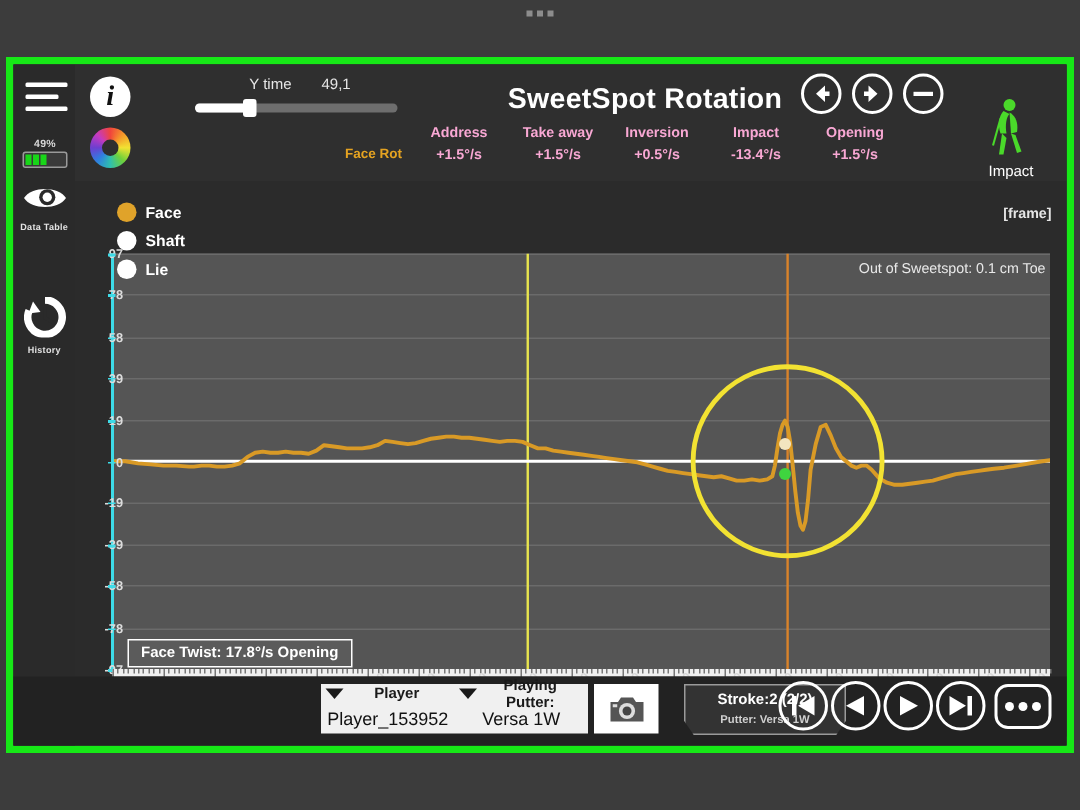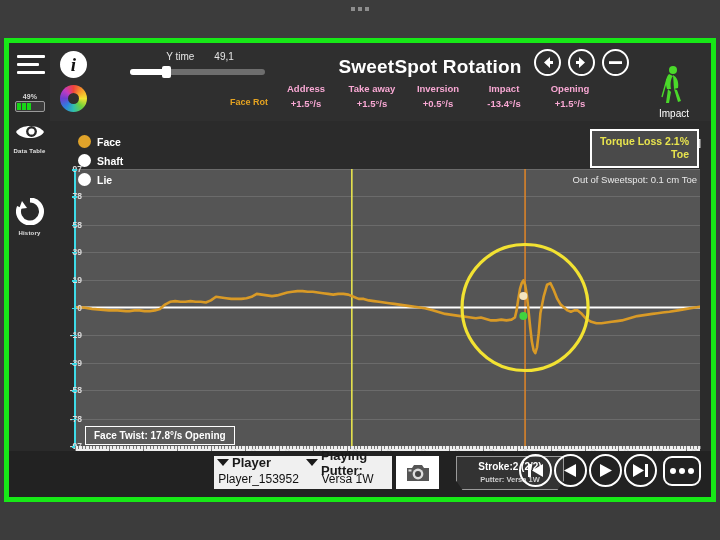--- a/index.html
+++ b/index.html
@@ -90,21 +90,21 @@
   .tl-marker{position:absolute;top:11px;width:9px;height:22px;border-radius:2px;}
   .tl-knob{position:absolute;left:26px;top:8px;width:15px;height:28px;border-radius:7px;background:#e8e8e8;border:1px solid #555;box-sizing:border-box;}
   .trash{position:absolute;right:8px;top:8px;width:24px;height:27px;}
 
   
   #bottom{position:absolute;left:0;bottom:0;right:0;height:46px;background:#222222;}
   .pbox{position:absolute;left:205px;top:5px;width:178px;height:33px;background:#f0f0f0;}
   .pbox .hd{display:flex;height:13px;align-items:center;}
   .cap{flex:1;display:flex;align-items:center;gap:3px;padding-left:3px;}
   .cap .caret{width:0;height:0;border-left:6px solid transparent;border-right:6px solid transparent;border-top:7px solid #1a1a1a;}
-  .cap .t{font-size:13px;color:#1a1a1a;font-weight:bold;flex:1;text-align:left;padding-right:6px;}
+  .cap .t{font-size:10px;color:#1a1a1a;font-weight:bold;flex:1;text-align:center;padding-right:6px;}
   .pbox .vals{display:flex;height:20px;align-items:center;}
   .pbox .vals span{flex:1;text-align:center;font-size:12px;color:#111;}
   .cambtn{position:absolute;left:387px;top:5px;width:43px;height:33px;background:#fff;display:flex;align-items:center;justify-content:center;}
   .stroke{position:absolute;left:447px;top:5px;width:108px;height:34px;background:#333;border:1.5px solid #9a9a9a;box-sizing:border-box;text-align:center;
     clip-path:polygon(0 0,100% 0,100% 72%,94% 100%,6% 100%,0 72%);}
   .stroke .s1{color:#fff;font-size:10px;font-weight:bold;margin-top:4px;}
   .stroke .s2{color:#cfcfcf;font-size:7.5px;font-weight:bold;margin-top:3px;}
   .pbtns{position:absolute;right:10px;top:3px;display:flex;align-items:center;gap:2px;}
   .pbtn{width:33px;height:33px;border-radius:50%;border:2px solid #fff;box-sizing:border-box;position:relative;}
   .morebtn{width:38px;height:30px;border-radius:9px;border:2px solid #fff;box-sizing:border-box;display:flex;align-items:center;justify-content:center;gap:3px;margin-left:4px;}
@@ -495,24 +495,20 @@
         <div class="legrow">
           <span class="legdot" id="ld1" style="background: rgb(255, 255, 255);"></span>
           <span class="legtxt">Shaft</span>
         </div>
         <div class="legrow">
           <span class="legdot" id="ld2" style="background: rgb(255, 255, 255);"></span>
           <span class="legtxt">Lie</span>
         </div>
       </div>
 
-      <div class="torque">
-        <div>Torque Loss 2.1%</div>
-        <div>Toe</div>
-      </div>
       <div class="oos">Out of Sweetspot: 0.1 cm Toe</div>
       <div class="facetwist">Face Twist:  17.8°/s Opening</div>
     </div>
 
     <div id="timeline">
       <div class="tlbar"></div>
       <div class="tl-label" style="left:44px;top:2px">Timeline</div>
       <div class="tl-label" id="tl-lab-0" style="left: 283.533px; top: 2px;">Inversion</div>
       <div class="tl-label" id="tl-lab-1" style="left: 450.946px; top: 2px;">Impact</div>
       <div class="tl-marker" id="tl-m-0" style="left: 299.533px; background: rgb(232, 228, 78);"></div>

